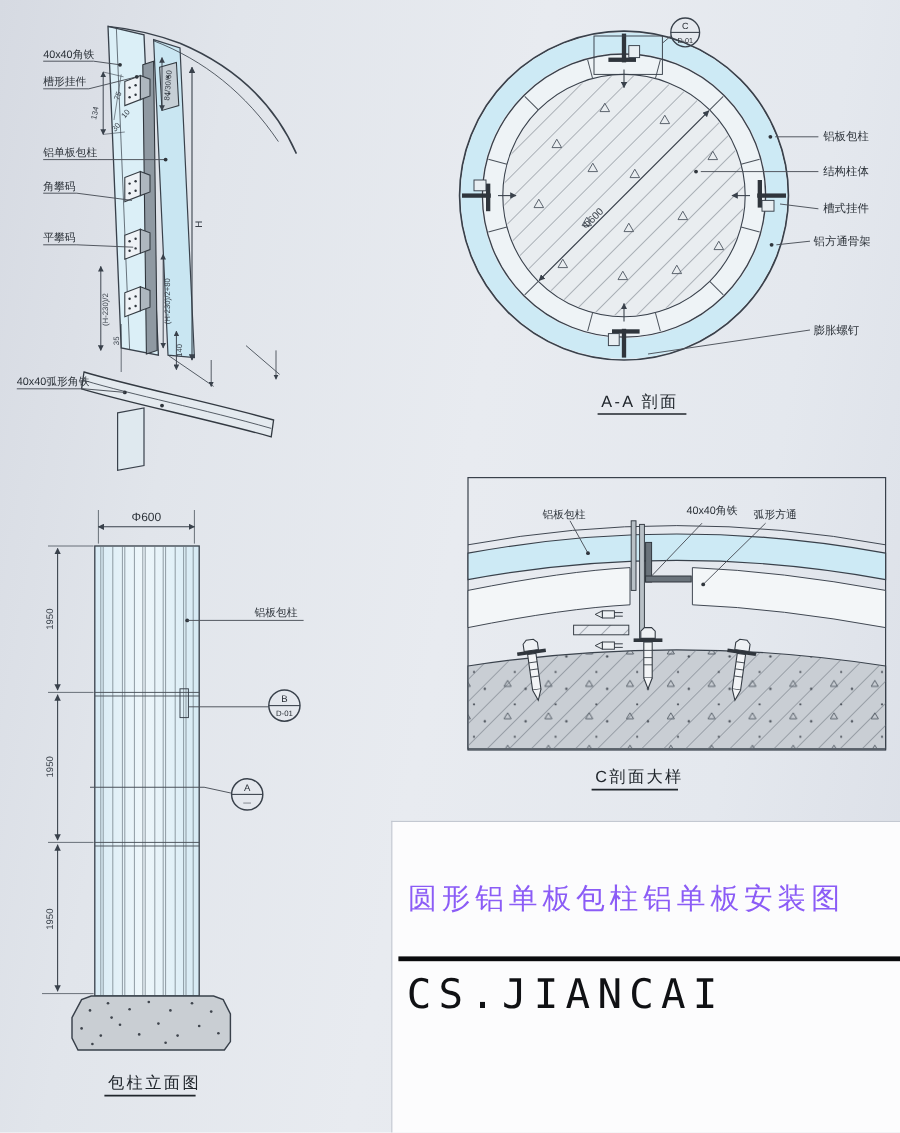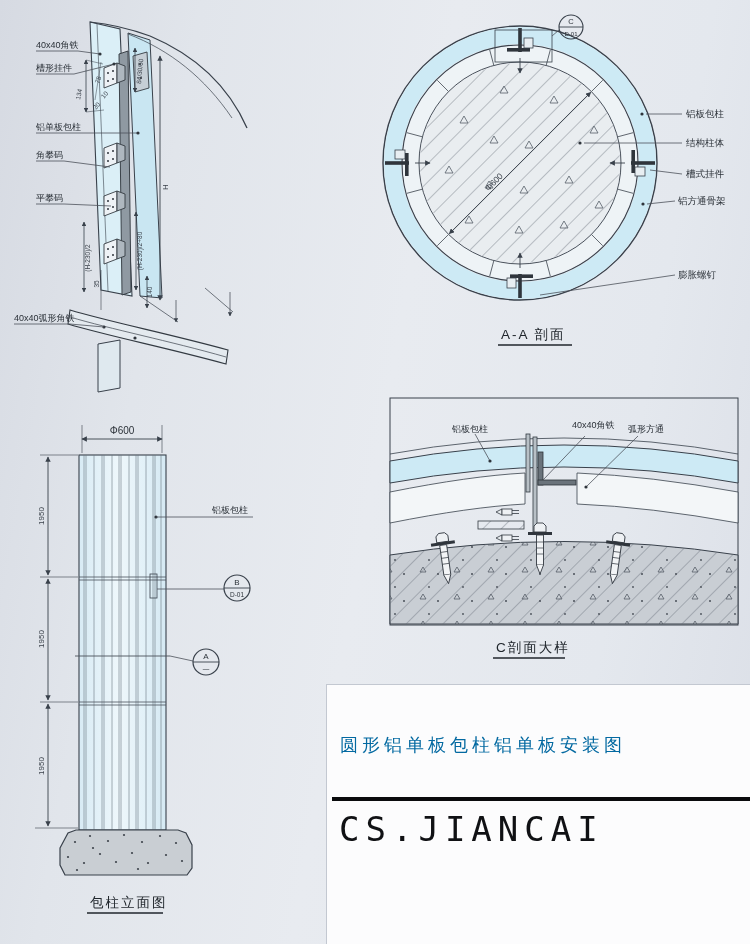--- a/index.html
+++ b/index.html
@@ -16,21 +16,21 @@
   .cap{font-size:13.5px;letter-spacing:2px;fill:#20262c;}
   .ln{stroke:#39414b;fill:none;}
   .lead{stroke:#4c525a;stroke-width:0.8;fill:none;}
   #title-block{
     position:absolute;left:326px;top:684px;width:424px;height:260px;
     background:#fcfcfd;border-left:1px solid #c3c8d1;border-top:1px solid #c3c8d1;
     box-sizing:border-box;
   }
   #drawing-title{
     position:absolute;left:13px;top:48px;width:405px;
-    font-size:18px;letter-spacing:4px;color:#0369a1;font-weight:500;white-space:nowrap;
+    font-size:24px;letter-spacing:4px;color:#8b5cf6;font-weight:500;white-space:nowrap;
     font-family:Liberation Serif, serif;
   }
   #title-rule{position:absolute;left:5px;top:112px;width:419px;height:4px;background:#0a0b0d;}
   #brand-text{
     position:absolute;left:12px;top:124px;
     font-size:34px;letter-spacing:6px;color:#101114;font-weight:400;
     font-family:"DejaVu Sans Mono","Liberation Mono",monospace;
     text-align:center;
   }
 </style>

